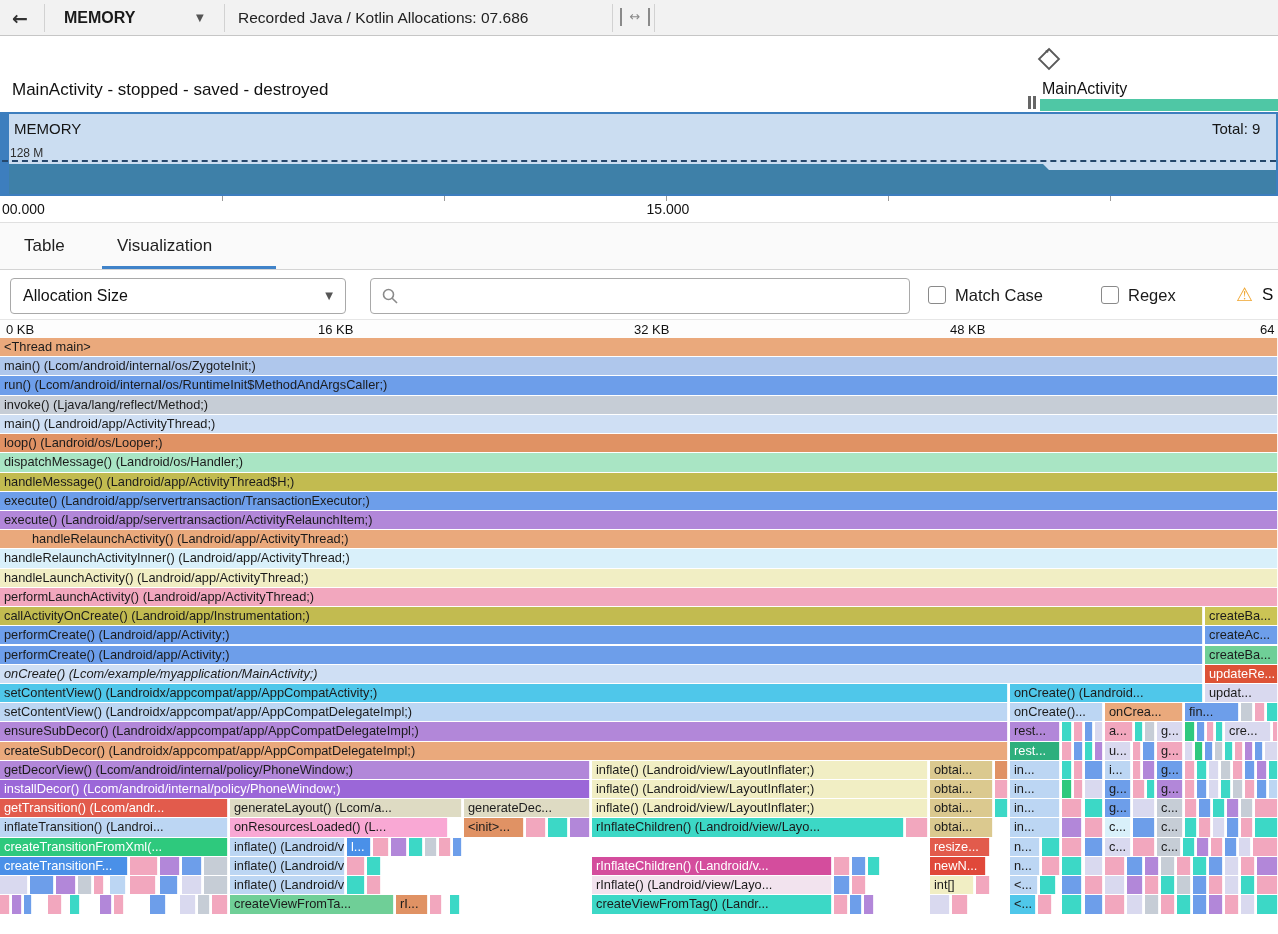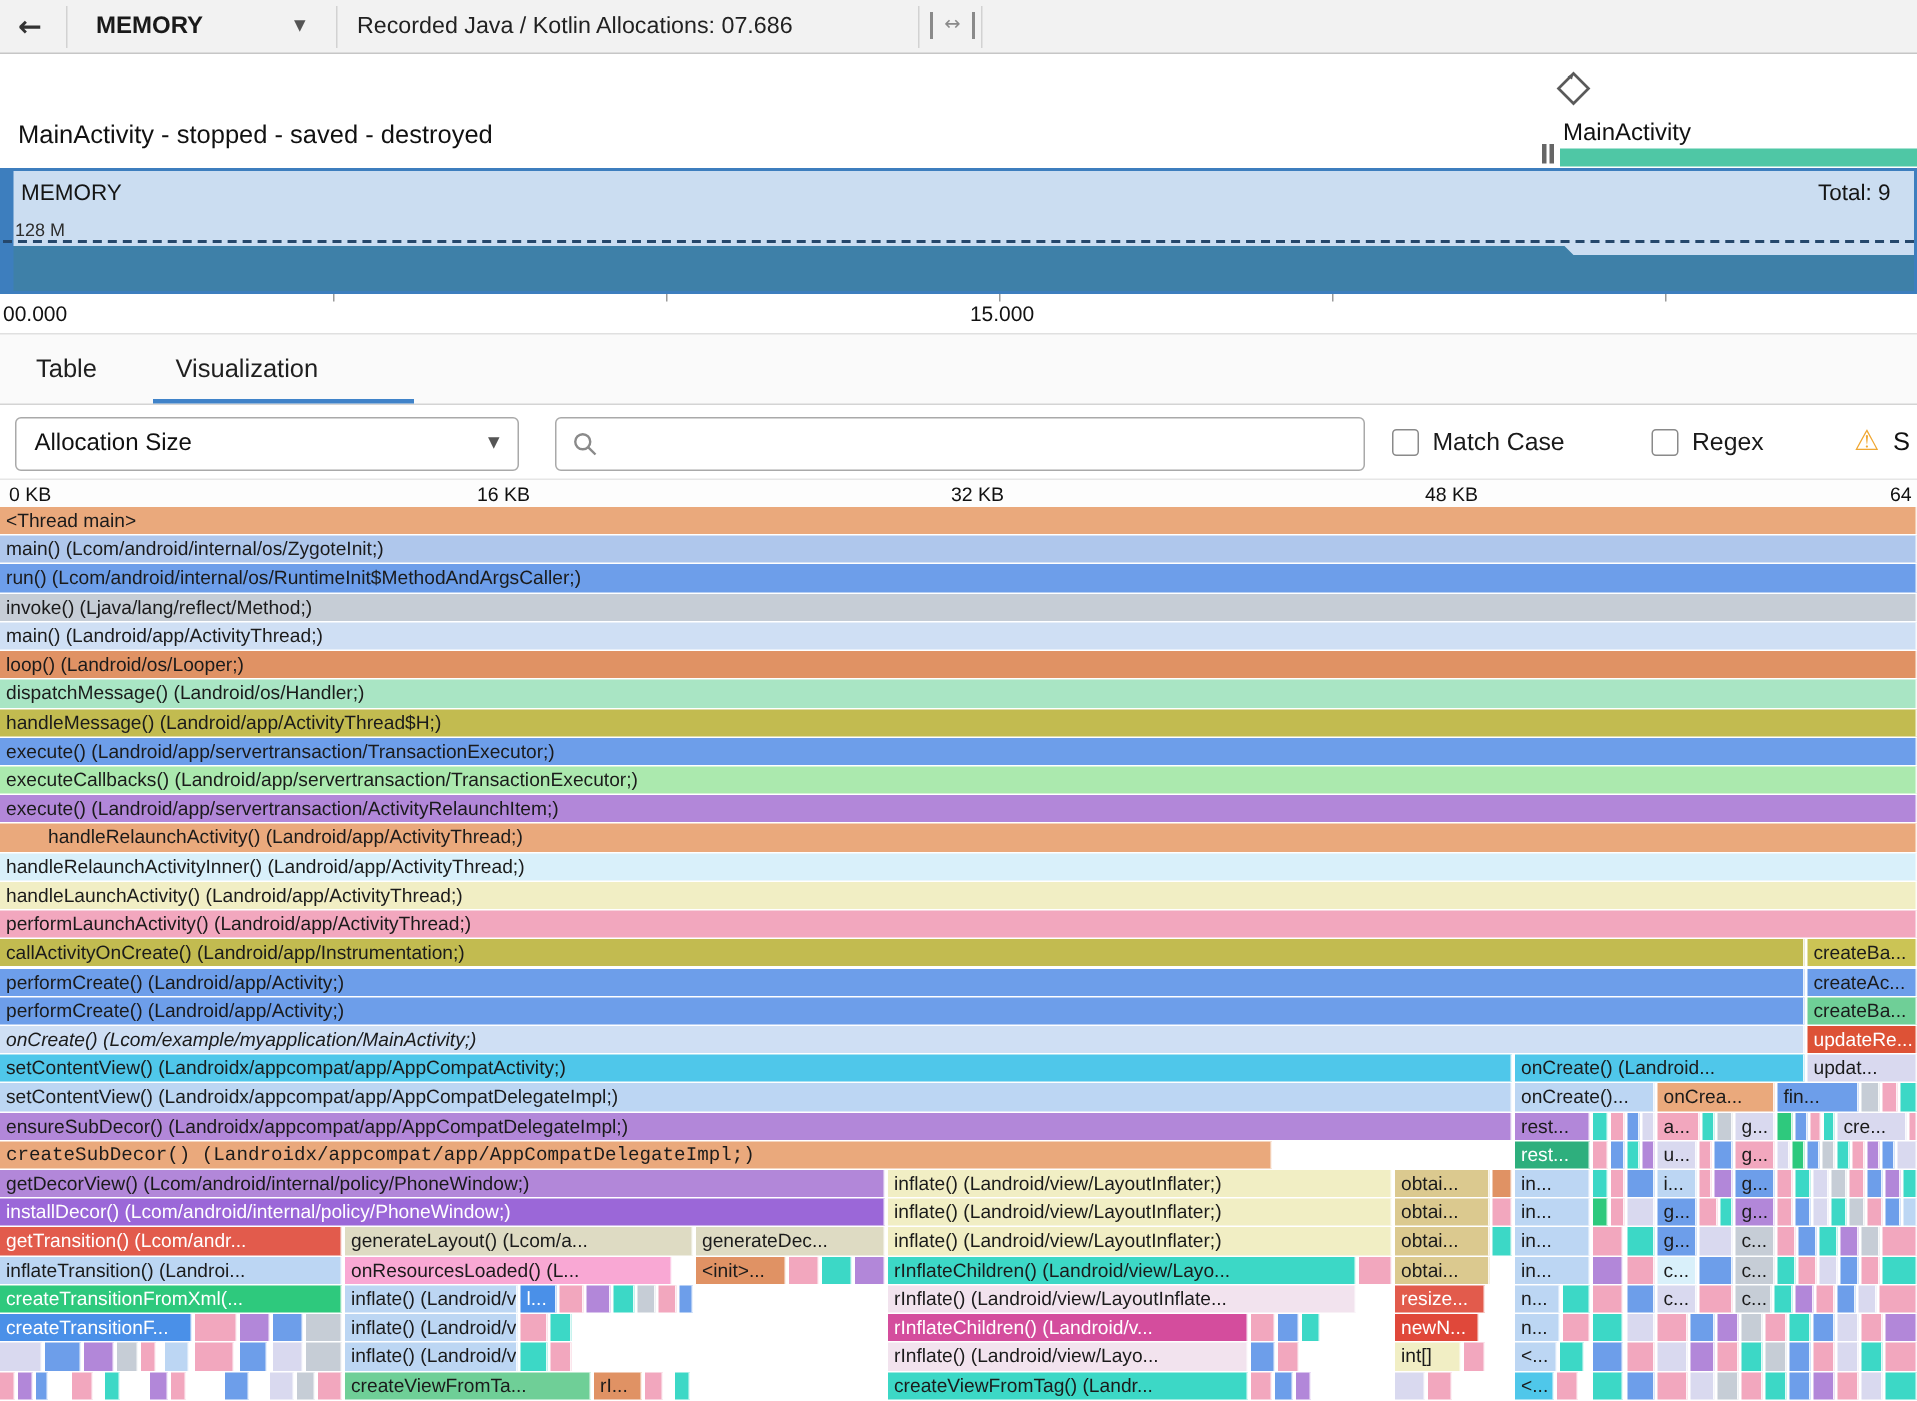--- a/index.html
+++ b/index.html
@@ -169,23 +169,20 @@
     <div class="frow">
       <div class="fseg" style="left: 0px; width: 1278px; background: rgb(169, 229, 196);">dispatchMessage() (Landroid/os/Handler;)</div>
     </div>
     <div class="frow">
       <div class="fseg" style="left: 0px; width: 1278px; background: rgb(194, 187, 80);">handleMessage() (Landroid/app/ActivityThread$H;)</div>
     </div>
     <div class="frow">
       <div class="fseg" style="left: 0px; width: 1278px; background: rgb(109, 158, 234);">execute() (Landroid/app/servertransaction/TransactionExecutor;)</div>
     </div>
     <div class="frow">
-      <div class="fseg" style="left: 0px; width: 1278px; background: rgb(171, 233, 174);">executeCallbacks() (Landroid/app/servertransaction/TransactionExecutor;)</div>
-    </div>
-    <div class="frow">
       <div class="fseg" style="left: 0px; width: 1278px; background: rgb(178, 135, 217);">execute() (Landroid/app/servertransaction/ActivityRelaunchItem;)</div>
     </div>
     <div class="frow">
       <div class="fseg" style="left: 0px; width: 1278px; background: rgb(234, 169, 124); padding-left: 32px;">handleRelaunchActivity() (Landroid/app/ActivityThread;)</div>
     </div>
     <div class="frow">
       <div class="fseg" style="left: 0px; width: 1278px; background: rgb(217, 240, 250);">handleRelaunchActivityInner() (Landroid/app/ActivityThread;)</div>
     </div>
     <div class="frow">
       <div class="fseg" style="left: 0px; width: 1278px; background: rgb(241, 238, 196);">handleLaunchActivity() (Landroid/app/ActivityThread;)</div>
@@ -235,21 +232,21 @@
       <div class="fseg" style="left: 1145px; width: 10px; background: rgb(198, 205, 214);"></div>
       <div class="fseg" style="left: 1157px; width: 26px; background: rgb(217, 217, 239);">g...</div>
       <div class="fseg" style="left: 1185px; width: 10px; background: rgb(46, 201, 125);"></div>
       <div class="fseg" style="left: 1197px; width: 8px; background: rgb(109, 158, 234);"></div>
       <div class="fseg" style="left: 1207px; width: 7px; background: rgb(242, 167, 190);"></div>
       <div class="fseg" style="left: 1216px; width: 7px; background: rgb(60, 216, 198);"></div>
       <div class="fseg" style="left: 1225px; width: 46px; background: rgb(217, 217, 239);">cre...</div>
       <div class="fseg" style="left: 1273px; width: 5px; background: rgb(242, 167, 190);"></div>
     </div>
     <div class="frow">
-      <div class="fseg" style="left: 0px; width: 848px; background: rgb(234, 169, 124); font-family: Liberation Mono, monospace;">createSubDecor() (Landroidx/appcompat/app/AppCompatDelegateImpl;)</div>
+      <div class="fseg" style="left: 0px; width: 1008px; background: rgb(234, 169, 124);">createSubDecor() (Landroidx/appcompat/app/AppCompatDelegateImpl;)</div>
       <div class="fseg wt" style="left: 1010px; width: 50px; background: rgb(46, 175, 125);">rest...</div>
       <div class="fseg" style="left: 1062px; width: 10px; background: rgb(242, 167, 190);"></div>
       <div class="fseg" style="left: 1074px; width: 9px; background: rgb(109, 158, 234);"></div>
       <div class="fseg" style="left: 1085px; width: 8px; background: rgb(60, 216, 198);"></div>
       <div class="fseg" style="left: 1095px; width: 8px; background: rgb(178, 135, 217);"></div>
       <div class="fseg" style="left: 1105px; width: 26px; background: rgb(217, 217, 239);">u...</div>
       <div class="fseg" style="left: 1133px; width: 8px; background: rgb(242, 167, 190);"></div>
       <div class="fseg" style="left: 1143px; width: 12px; background: rgb(109, 158, 234);"></div>
       <div class="fseg" style="left: 1157px; width: 26px; background: rgb(242, 167, 190);">g...</div>
       <div class="fseg" style="left: 1185px; width: 8px; background: rgb(217, 217, 239);"></div>
@@ -352,21 +349,20 @@
     <div class="frow">
       <div class="fseg wt" style="left: 0px; width: 228px; background: rgb(46, 201, 125);">createTransitionFromXml(...</div>
       <div class="fseg" style="left: 230px; width: 115px; background: rgb(188, 214, 243);">inflate() (Landroid/view/...</div>
       <div class="fseg wt" style="left: 347px; width: 24px; background: rgb(74, 144, 232);">l...</div>
       <div class="fseg" style="left: 373px; width: 16px; background: rgb(242, 167, 190);"></div>
       <div class="fseg" style="left: 391px; width: 16px; background: rgb(178, 135, 217);"></div>
       <div class="fseg" style="left: 409px; width: 14px; background: rgb(60, 216, 198);"></div>
       <div class="fseg" style="left: 425px; width: 12px; background: rgb(198, 205, 214);"></div>
       <div class="fseg" style="left: 439px; width: 12px; background: rgb(242, 167, 190);"></div>
       <div class="fseg" style="left: 453px; width: 9px; background: rgb(109, 158, 234);"></div>
-      <div class="fseg" style="left: 592px; width: 312px; background: rgb(242, 227, 238);">rInflate() (Landroid/view/LayoutInflate...</div>
       <div class="fseg wt" style="left: 930px; width: 60px; background: rgb(226, 91, 76);">resize...</div>
       <div class="fseg" style="left: 1010px; width: 30px; background: rgb(188, 214, 243);">n...</div>
       <div class="fseg" style="left: 1042px; width: 18px; background: rgb(60, 216, 198);"></div>
       <div class="fseg" style="left: 1062px; width: 20px; background: rgb(242, 167, 190);"></div>
       <div class="fseg" style="left: 1085px; width: 18px; background: rgb(109, 158, 234);"></div>
       <div class="fseg" style="left: 1105px; width: 26px; background: rgb(217, 217, 239);">c...</div>
       <div class="fseg" style="left: 1133px; width: 22px; background: rgb(242, 167, 190);"></div>
       <div class="fseg" style="left: 1157px; width: 24px; background: rgb(198, 205, 214);">c...</div>
       <div class="fseg" style="left: 1183px; width: 12px; background: rgb(60, 216, 198);"></div>
       <div class="fseg" style="left: 1197px; width: 12px; background: rgb(178, 135, 217);"></div>

